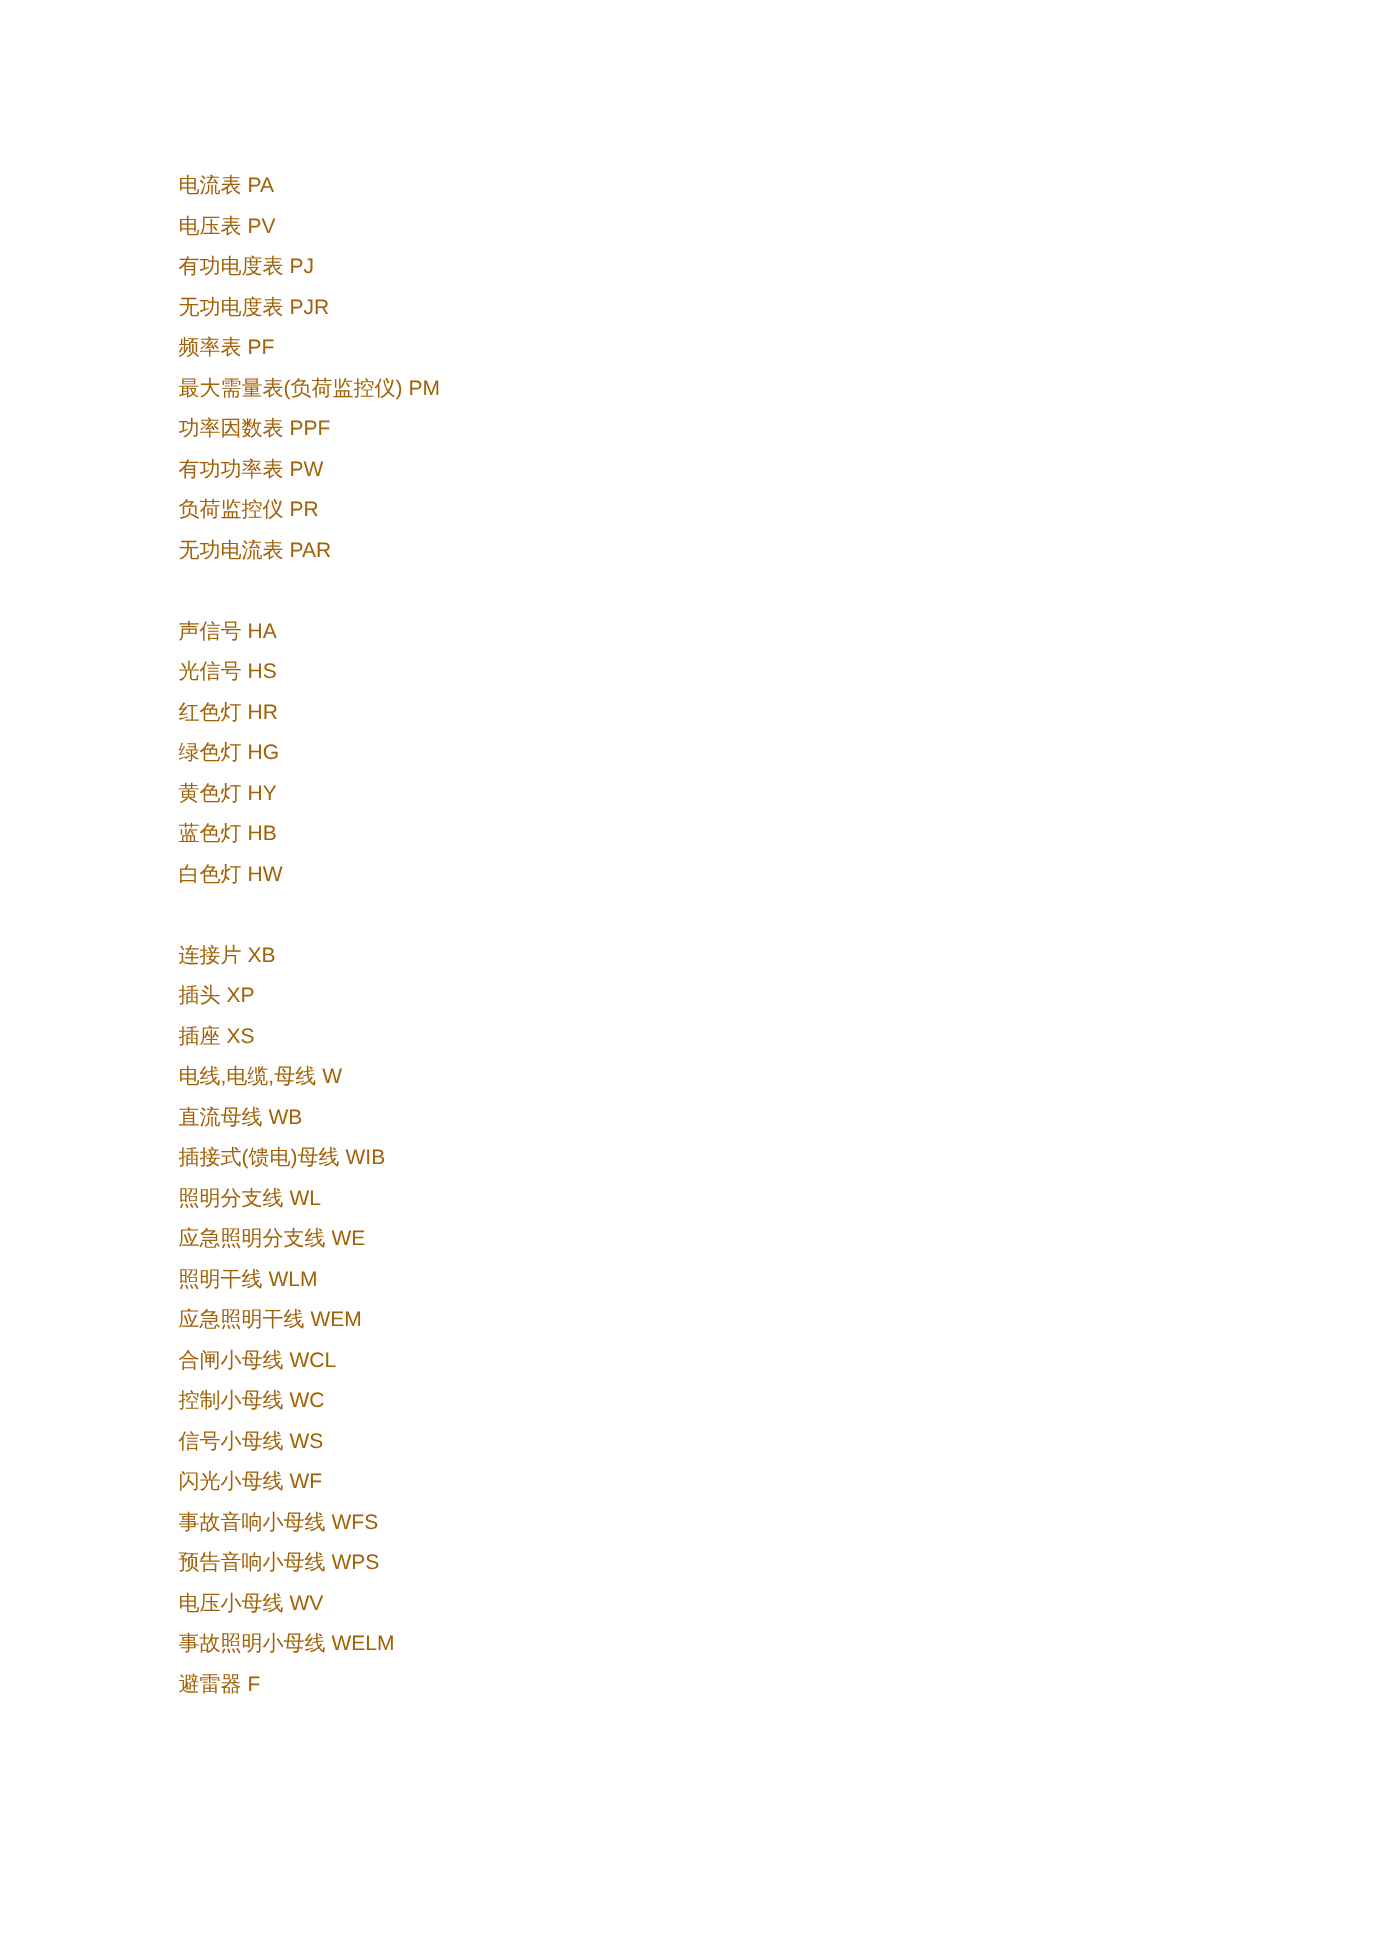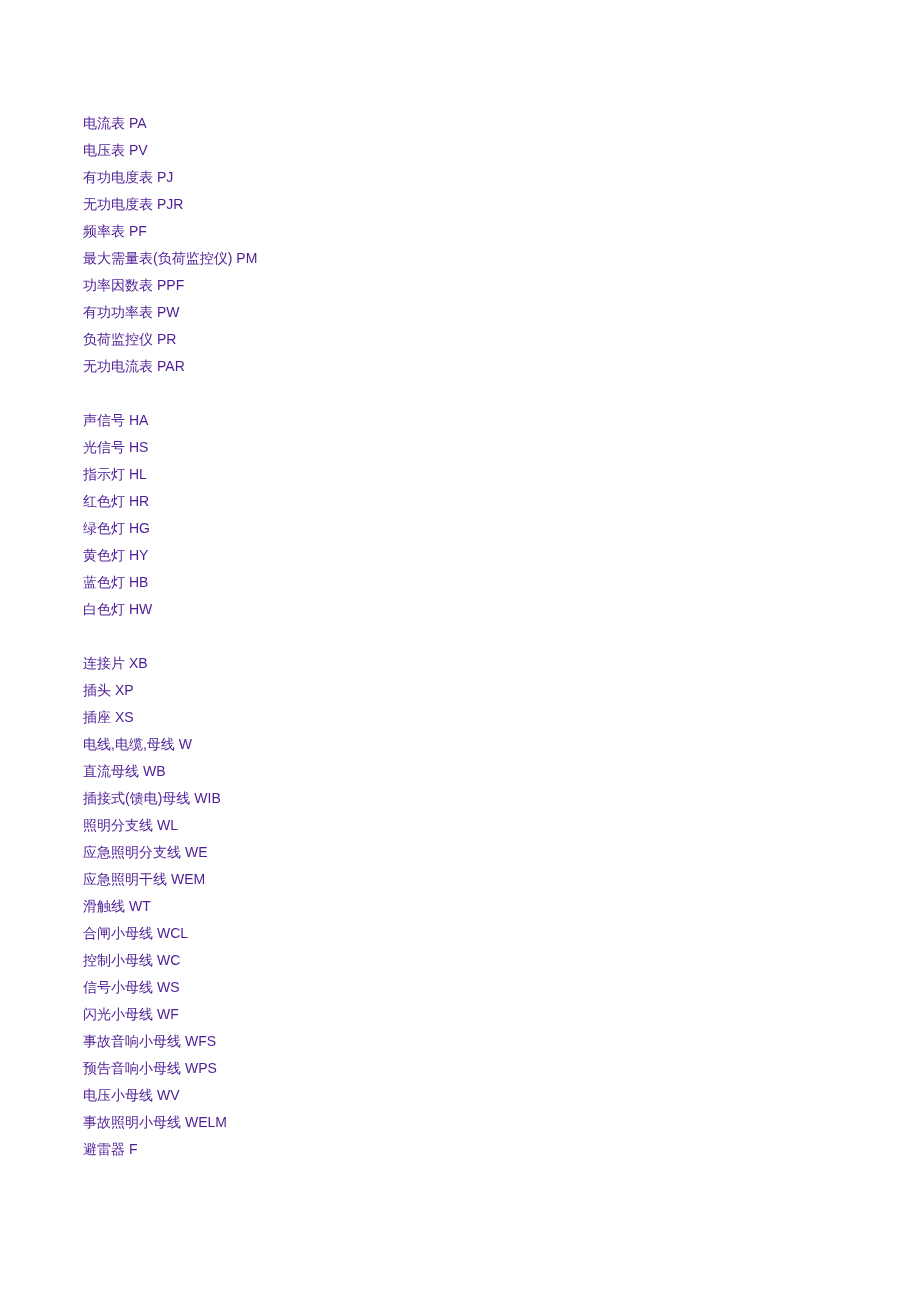--- a/index.html
+++ b/index.html
@@ -3,24 +3,24 @@
   <meta charset="utf-8">
   <style>
     body {
       margin: 0;
       padding: 0;
       background: #ffffff;
       font-family: "Microsoft YaHei", "SimSun", Arial, sans-serif;
       width: 920px;
     }
     .content {
-      padding: 110px 0 0 83px;
+      padding: 110px 0 0 119px;
       font-size: 14px;
       line-height: 27px;
-      color: #4c1d95;
+      color: #a16207;
     }
     .item {
       white-space: nowrap;
     }
     .item .name {
       font-family: "SimSun", "Microsoft YaHei", sans-serif;
     }
     .item .code {
       font-family: Arial, sans-serif;
       margin-left: 4px;
@@ -39,37 +39,36 @@
     <div class="item"><span class="name">无功电度表</span><span class="code">PJR</span></div>
     <div class="item"><span class="name">频率表</span><span class="code">PF</span></div>
     <div class="item"><span class="name">最大需量表(负荷监控仪)</span><span class="code">PM</span></div>
     <div class="item"><span class="name">功率因数表</span><span class="code">PPF</span></div>
     <div class="item"><span class="name">有功功率表</span><span class="code">PW</span></div>
     <div class="item"><span class="name">负荷监控仪</span><span class="code">PR</span></div>
     <div class="item"><span class="name">无功电流表</span><span class="code">PAR</span></div>
     <div class="spacer"></div>
     <div class="item"><span class="name">声信号</span><span class="code">HA</span></div>
     <div class="item"><span class="name">光信号</span><span class="code">HS</span></div>
-    <div class="item"><span class="name">指示灯</span><span class="code">HL</span></div>
     <div class="item"><span class="name">红色灯</span><span class="code">HR</span></div>
     <div class="item"><span class="name">绿色灯</span><span class="code">HG</span></div>
     <div class="item"><span class="name">黄色灯</span><span class="code">HY</span></div>
     <div class="item"><span class="name">蓝色灯</span><span class="code">HB</span></div>
     <div class="item"><span class="name">白色灯</span><span class="code">HW</span></div>
     <div class="spacer"></div>
     <div class="item"><span class="name">连接片</span><span class="code">XB</span></div>
     <div class="item"><span class="name">插头</span><span class="code">XP</span></div>
     <div class="item"><span class="name">插座</span><span class="code">XS</span></div>
     <div class="item"><span class="name">电线,电缆,母线</span><span class="code">W</span></div>
     <div class="item"><span class="name">直流母线</span><span class="code">WB</span></div>
     <div class="item"><span class="name">插接式(馈电)母线</span><span class="code">WIB</span></div>
     <div class="item"><span class="name">照明分支线</span><span class="code">WL</span></div>
     <div class="item"><span class="name">应急照明分支线</span><span class="code">WE</span></div>
+    <div class="item"><span class="name">照明干线</span><span class="code">WLM</span></div>
     <div class="item"><span class="name">应急照明干线</span><span class="code">WEM</span></div>
-    <div class="item"><span class="name">滑触线</span><span class="code">WT</span></div>
     <div class="item"><span class="name">合闸小母线</span><span class="code">WCL</span></div>
     <div class="item"><span class="name">控制小母线</span><span class="code">WC</span></div>
     <div class="item"><span class="name">信号小母线</span><span class="code">WS</span></div>
     <div class="item"><span class="name">闪光小母线</span><span class="code">WF</span></div>
     <div class="item"><span class="name">事故音响小母线</span><span class="code">WFS</span></div>
     <div class="item"><span class="name">预告音响小母线</span><span class="code">WPS</span></div>
     <div class="item"><span class="name">电压小母线</span><span class="code">WV</span></div>
     <div class="item"><span class="name">事故照明小母线</span><span class="code">WELM</span></div>
     <div class="item"><span class="name">避雷器</span><span class="code">F</span></div>
   </div>

